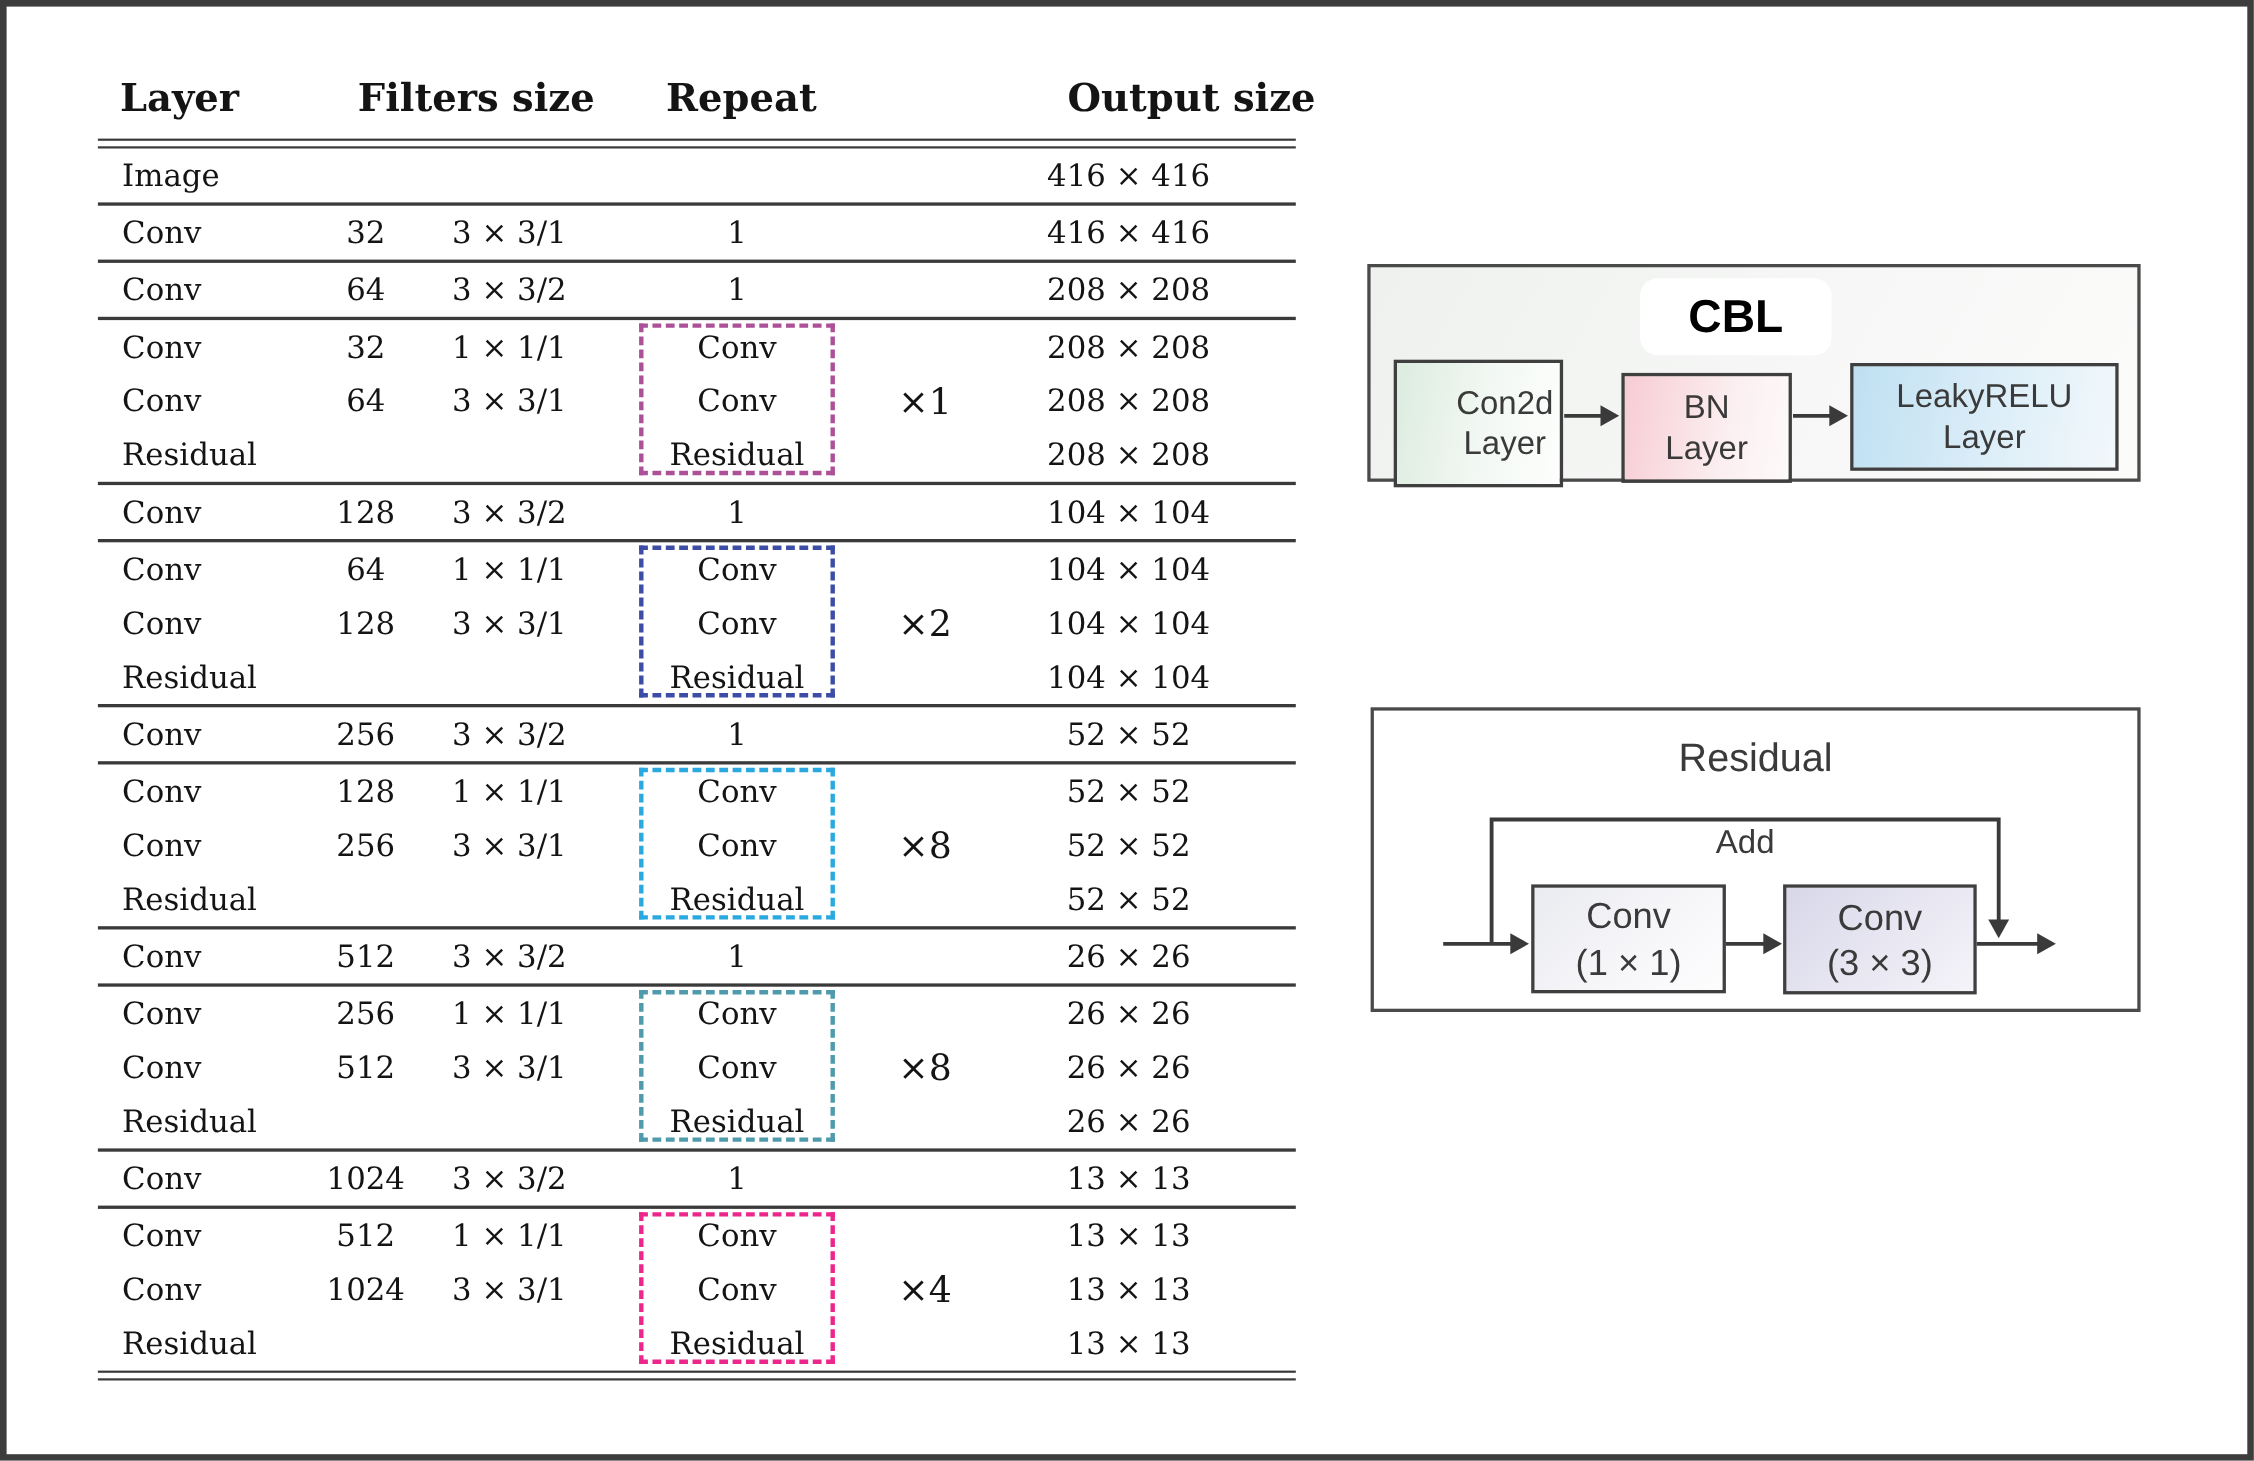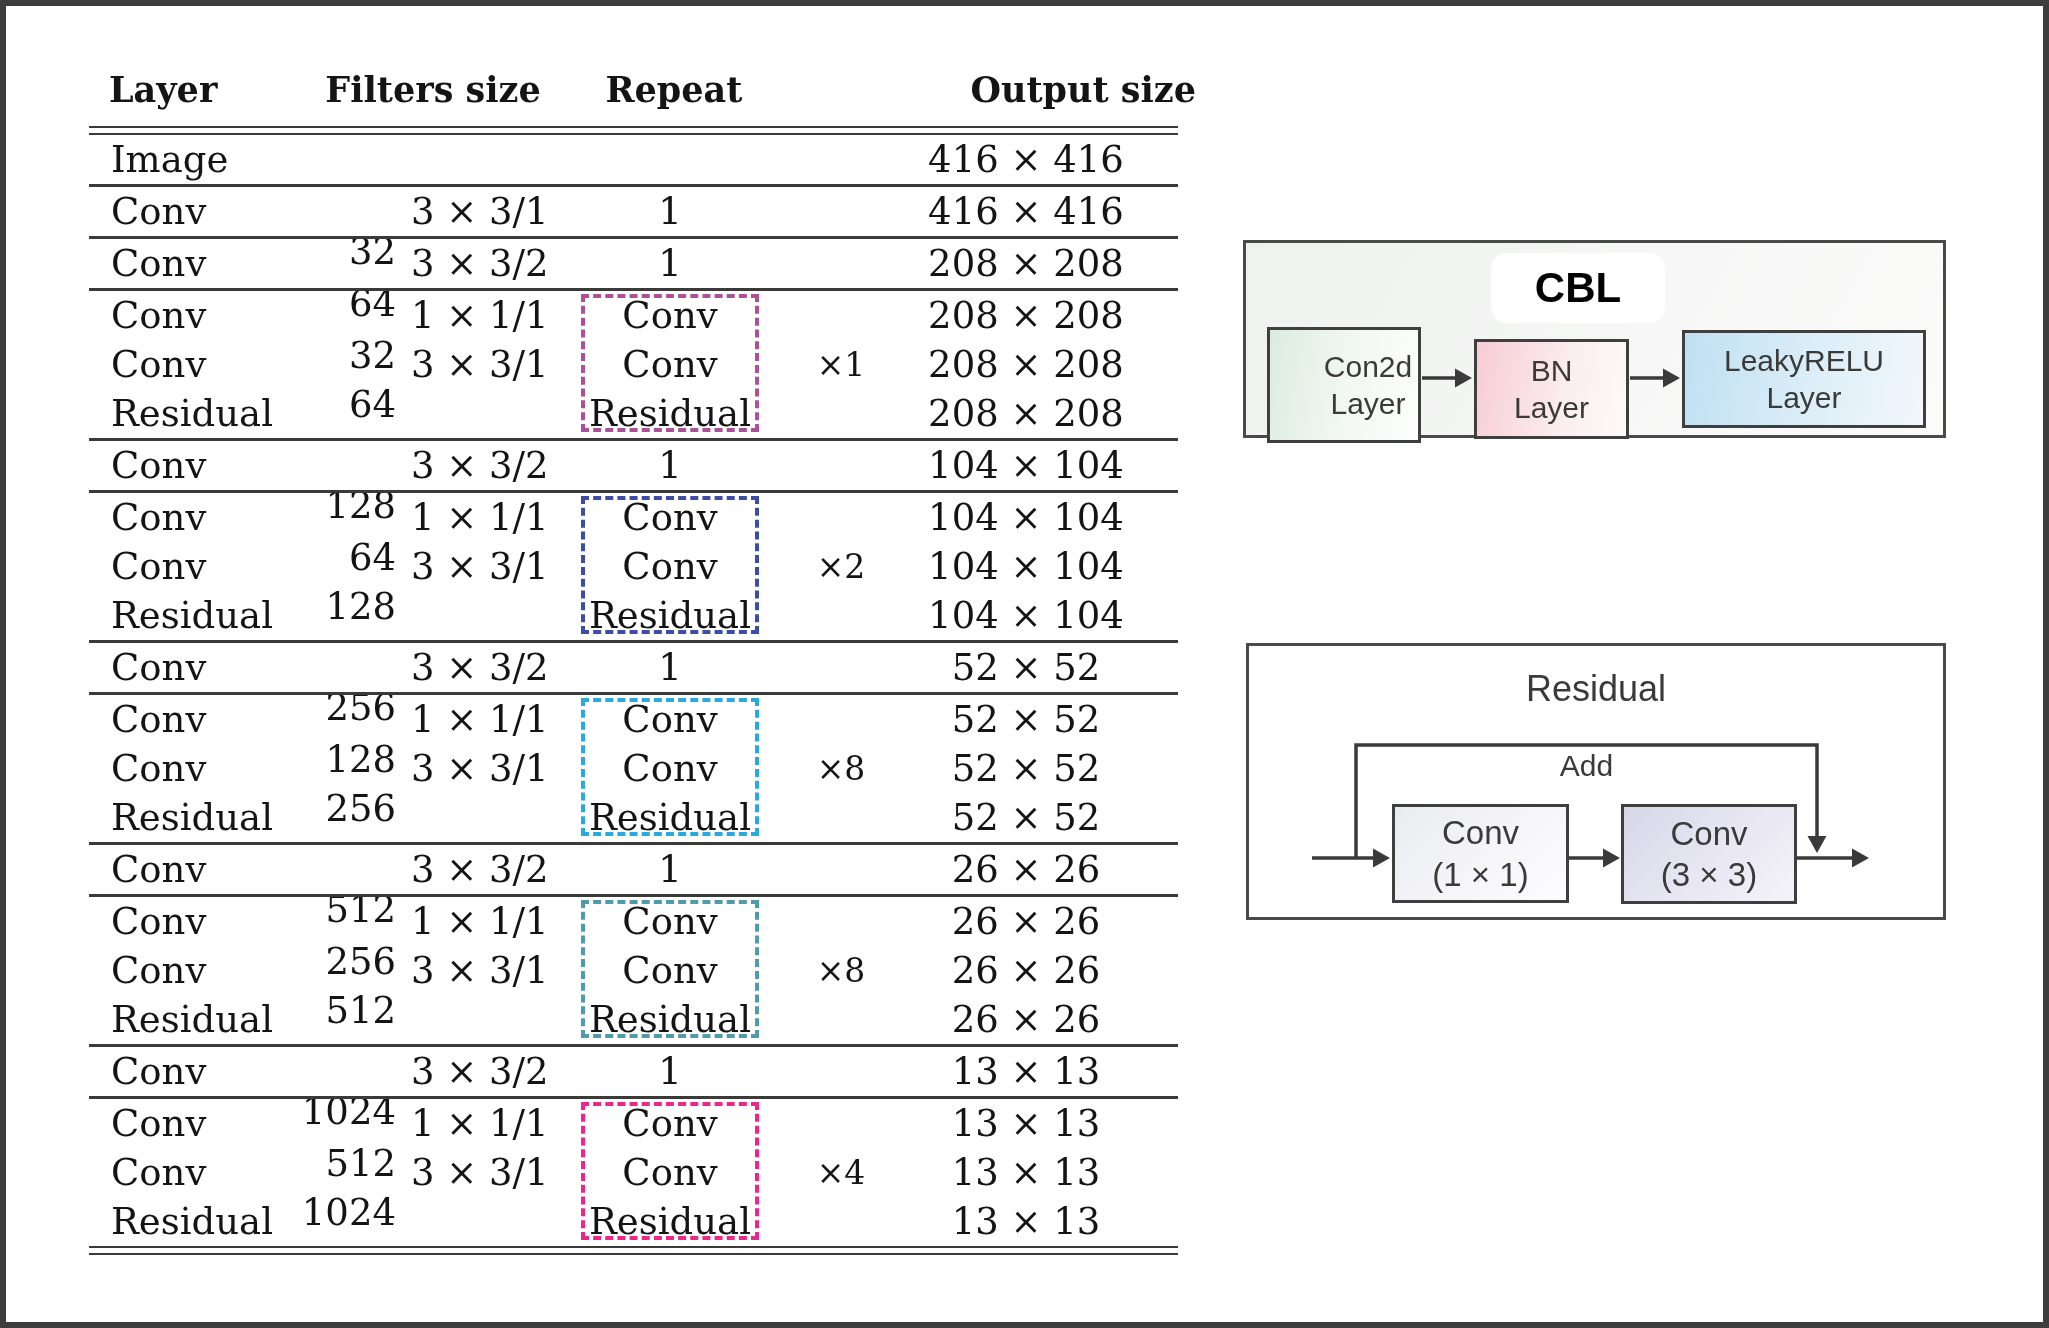--- a/index.html
+++ b/index.html
@@ -12,24 +12,24 @@
   #table-wrap{position:absolute;left:83px;top:48px;width:1089px;}
   .thead{position:relative;height:72px;font-weight:bold;font-size:35px;}
   .thead .hcell{position:absolute;top:0;line-height:72px;white-space:nowrap;}
   .h-layer{left:20px;}
   .h-filters{left:228px;width:232px;text-align:center;}
   .h-repeat{left:505px;width:160px;text-align:center;}
   .h-output{left:765px;width:342px;text-align:right;}
   .dbl-rule{height:5px;border-top:2.5px solid #3a3a3a;border-bottom:2.5px solid #3a3a3a;}
   .sec{position:relative;border-top:3px solid #3a3a3a;}
   .sec.first{border-top:none;}
-  .trow{position:relative;height:49px;font-size:37px;}
+  .trow{position:relative;height:49px;font-size:28px;}
   .cell{position:absolute;top:0;line-height:49px;white-space:nowrap;}
   .c-layer{left:22px;}
-  .c-num{left:180px;width:127px;text-align:right;margin-top:40px;}
+  .c-num{left:180px;width:127px;text-align:center;}
   .c-kernel{left:322px;}
   .c-repeat{left:492px;width:178px;text-align:center;}
   .c-output{left:767px;width:340px;text-align:center;}
   .gbox{position:absolute;left:492px;width:178px;top:3px;bottom:6px;
         border:4px dashed #888;box-sizing:border-box;pointer-events:none;}
   .gmult{position:absolute;left:692px;width:120px;top:49px;height:49px;
          line-height:49px;text-align:center;font-size:33px;}
   
   .panel{position:absolute;box-sizing:border-box;border:3px solid #4a4a4a;
          font-family:"Liberation Sans", sans-serif;color:#3a3a3a;margin-top:12px;}

